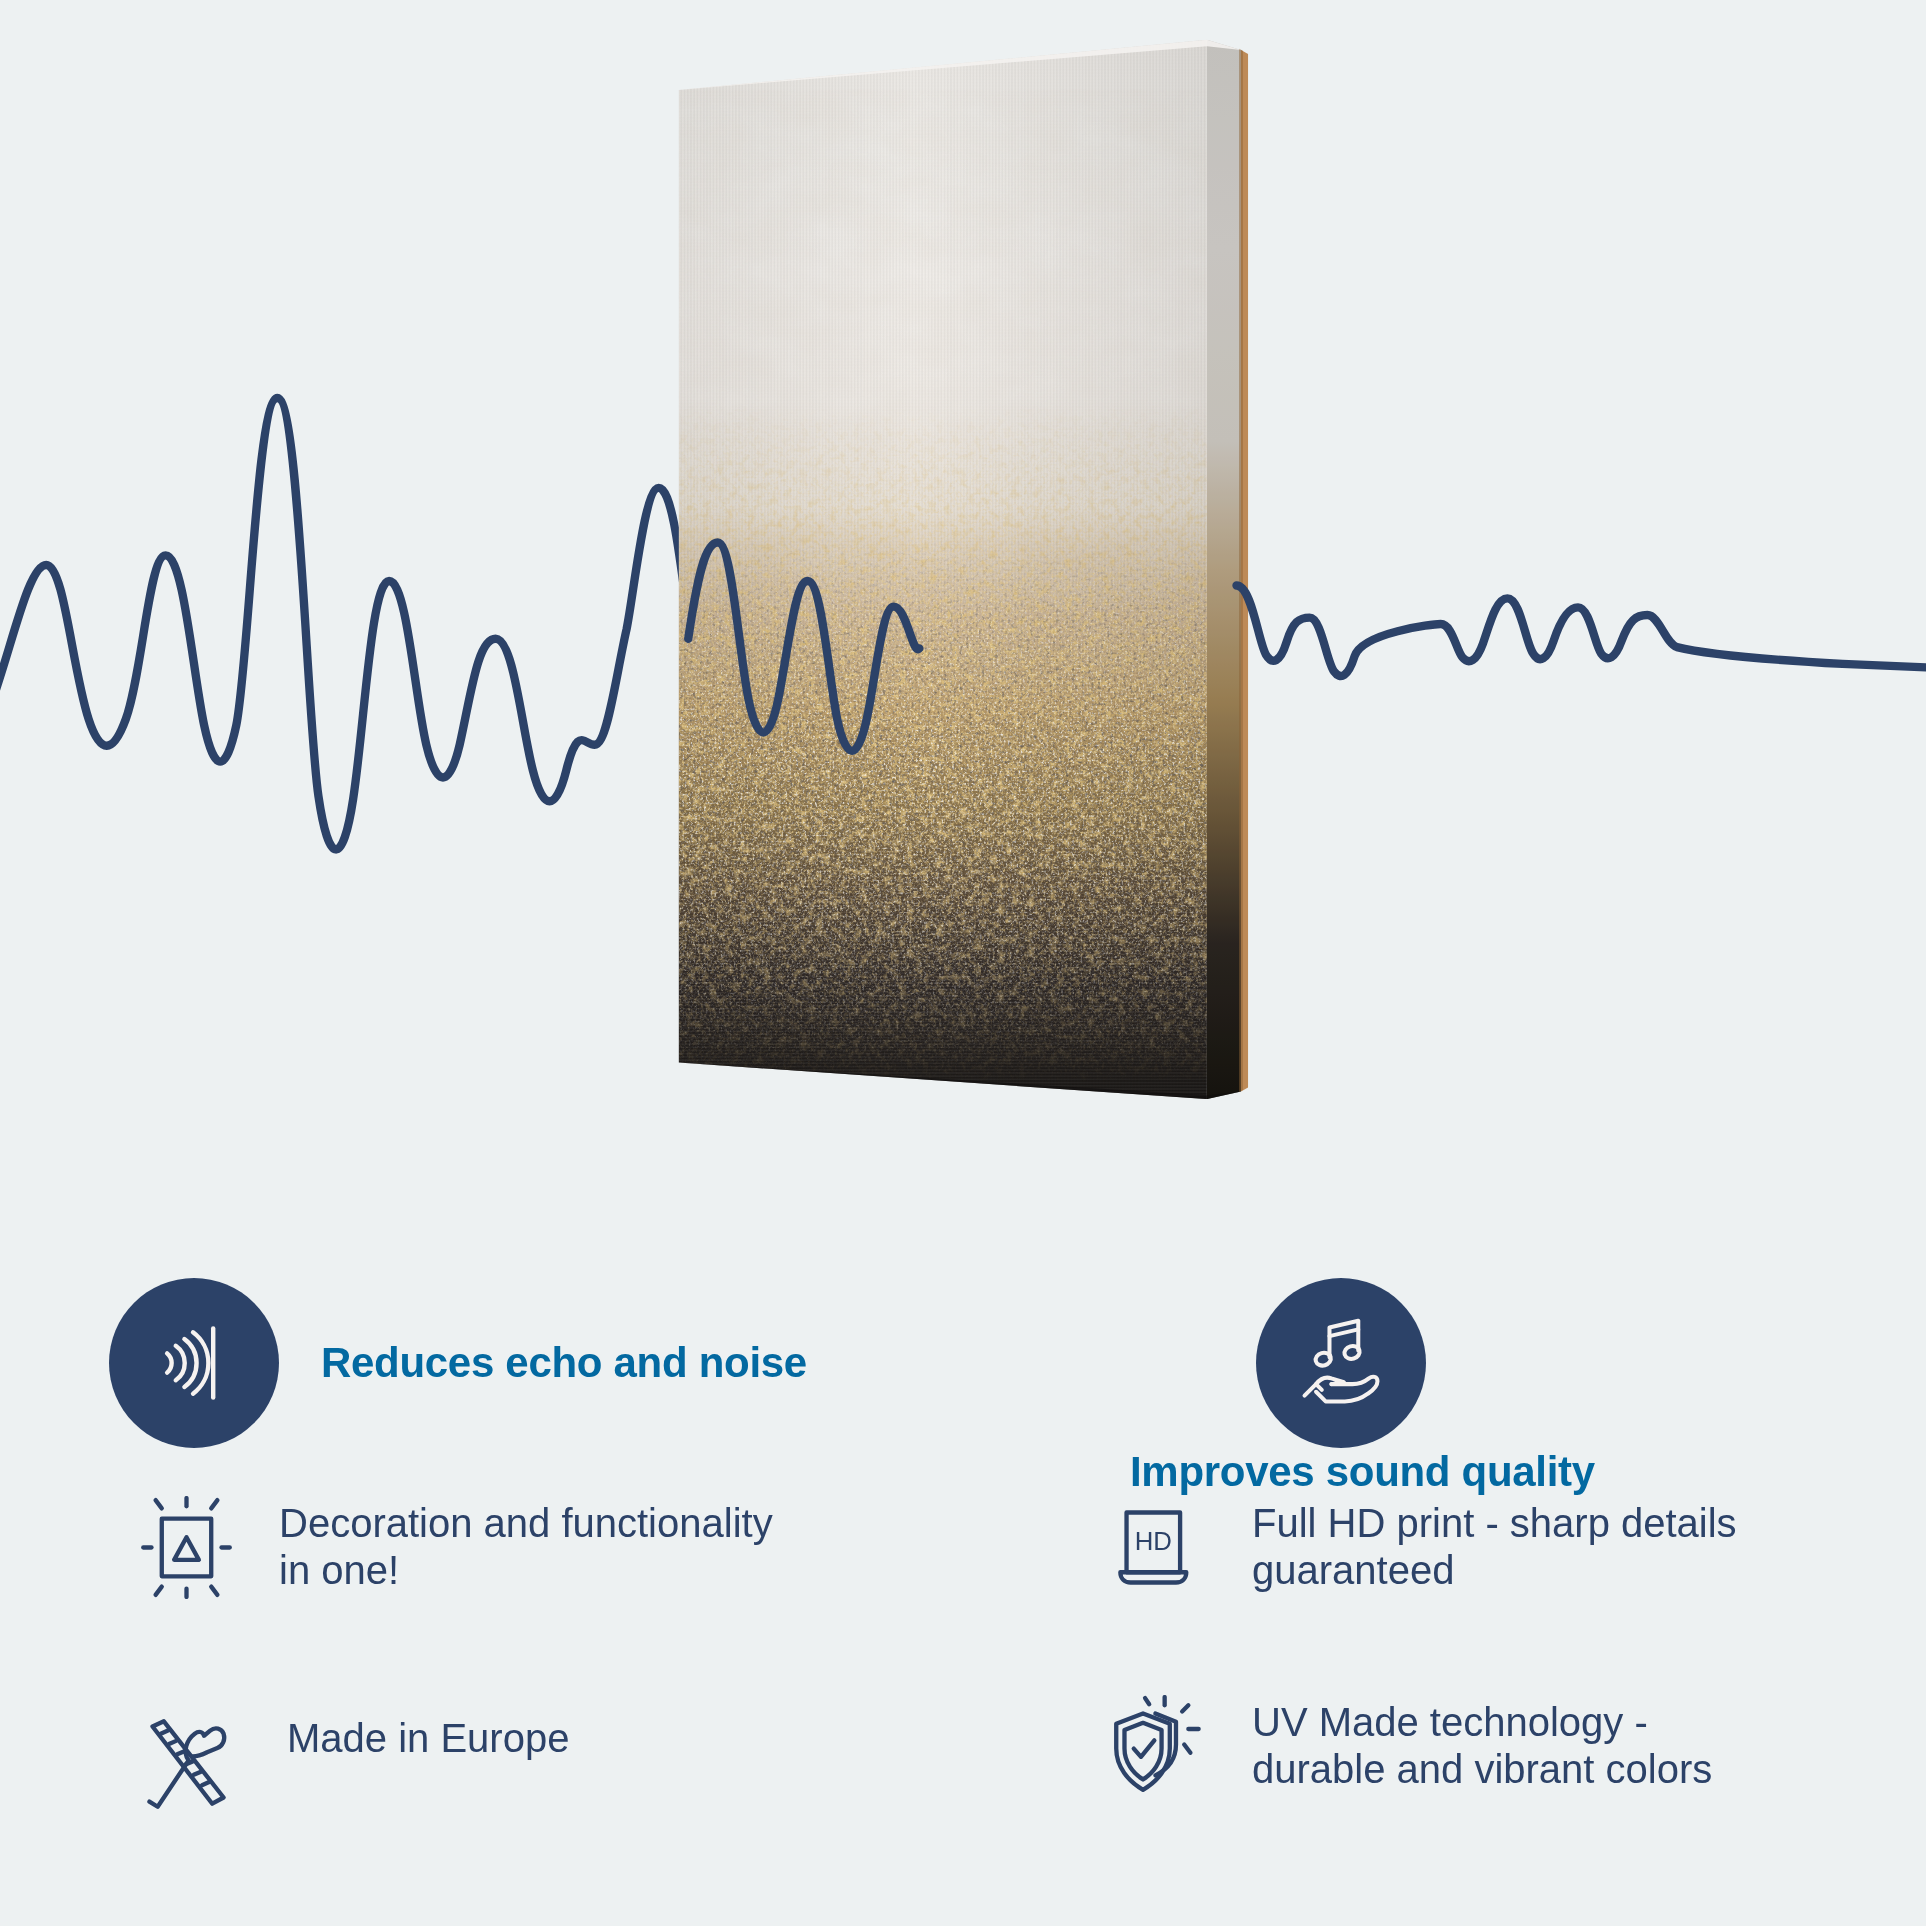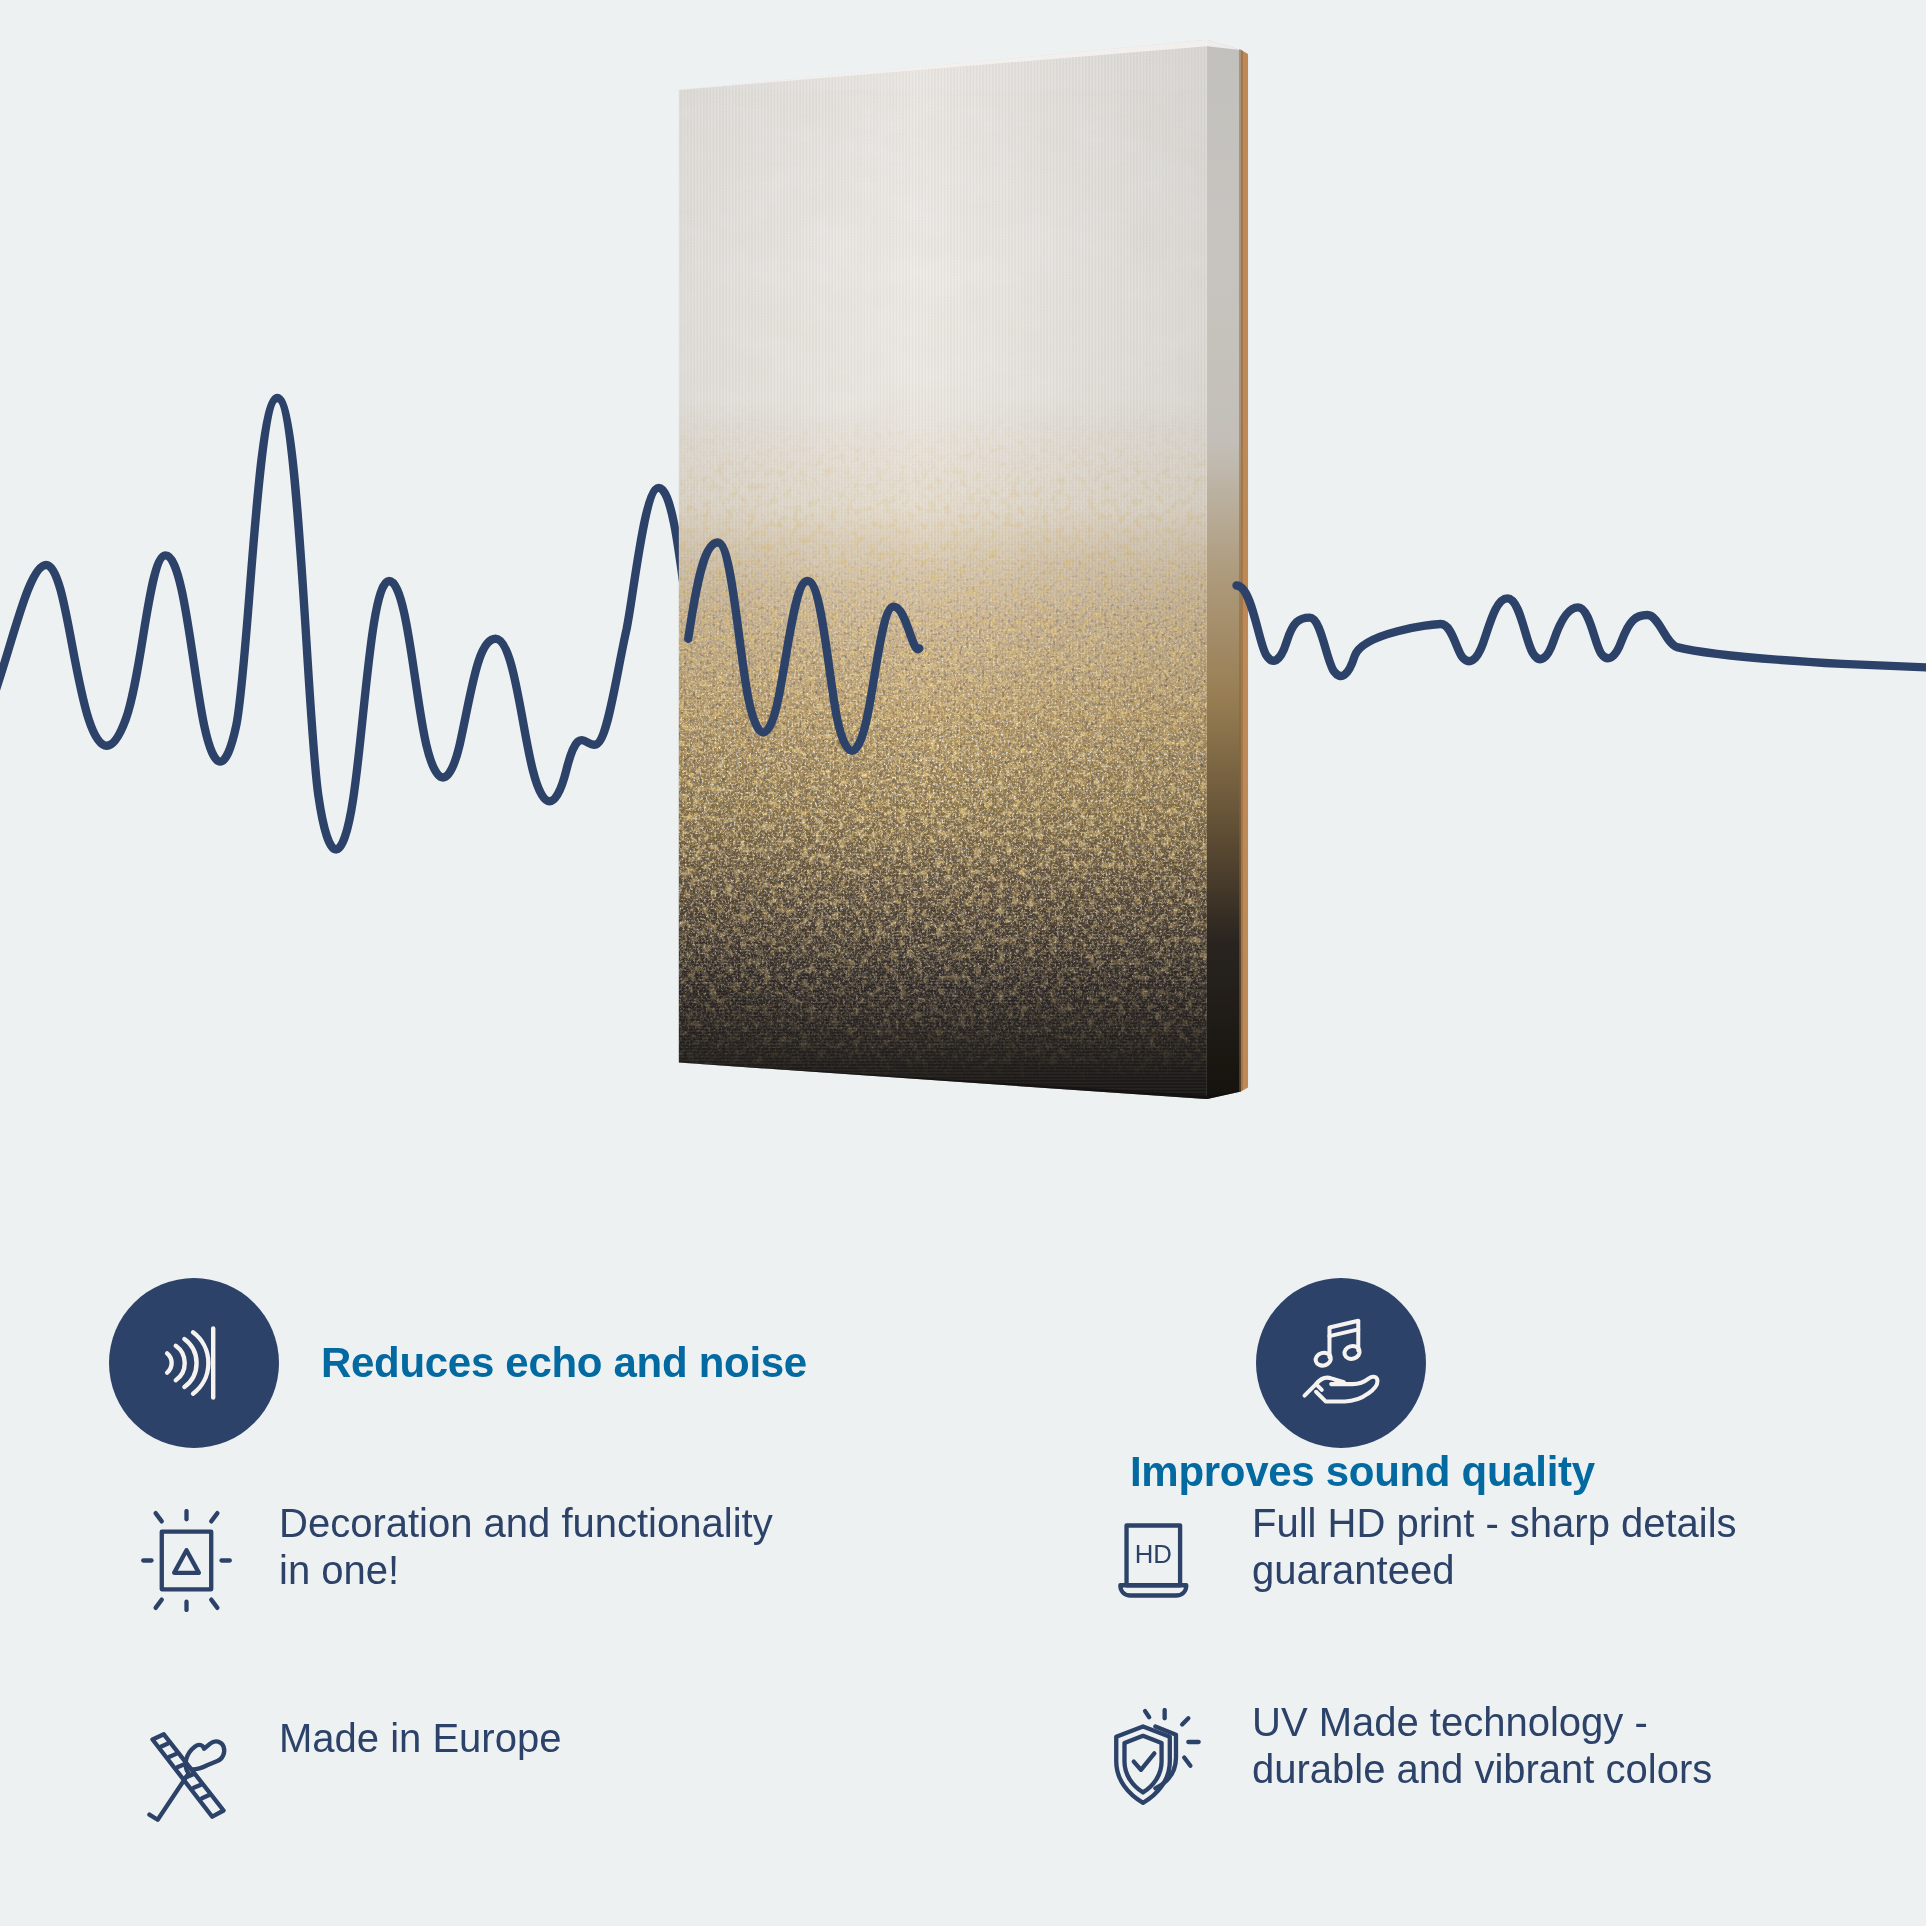--- a/index.html
+++ b/index.html
@@ -30,21 +30,21 @@
   .badge-label{
     margin-left:42px;
     font-size:42px;font-weight:bold;color:#0369a1;
     letter-spacing:-0.3px;white-space:nowrap;
     font-family:"Liberation Sans", sans-serif;
   }
 
   .feat-row{position:absolute;display:flex;align-items:flex-start;}
   .feat-icon{
     width:116px;height:116px;flex:0 0 auto;
-    display:flex;align-items:flex-end;justify-content:center;
+    display:flex;align-items:flex-start;justify-content:center;
   }
   .feat-icon svg{width:103px;height:103px;display:block;}
   .feat-label{
     margin-left:35px;
     font-size:40px;font-weight:normal;color:#2c4268;
     line-height:1.17;
     padding-top:3.9px;
     font-family:"Liberation Sans", sans-serif;
   }
   .feat-label .l2{display:block;}
@@ -341,21 +341,21 @@
           </g>
           <text x="44" y="52" text-anchor="middle" font-family="&quot;Liberation Sans&quot;, sans-serif" font-size="25" font-weight="normal" fill="#2c4268">HD</text>
         </svg>
       </div>
       <div class="feat-label">
         <span>Full HD print - sharp details</span>
         <span class="l2">guaranteed</span>
       </div>
     </div>
 
-    <div class="feat-row" style="left:128px;top:488px;">
+    <div class="feat-row" style="left:128px;top:488px;gap:8px;">
       <div class="feat-icon">
         <svg viewBox="0 0 100 100">
           <g fill="none" stroke="#2c4268" stroke-width="4.2" stroke-linecap="round" stroke-linejoin="round">
 
             <path d="M17,15 L28,10 L86,84 L75,90 Z"></path>
             <line x1="25" y1="22" x2="32" y2="19"></line>
             <line x1="33" y1="32" x2="40" y2="29"></line>
             <line x1="41" y1="42" x2="48" y2="39"></line>
             <line x1="49" y1="52" x2="56" y2="49"></line>
             <line x1="57" y1="62" x2="64" y2="59"></line>

